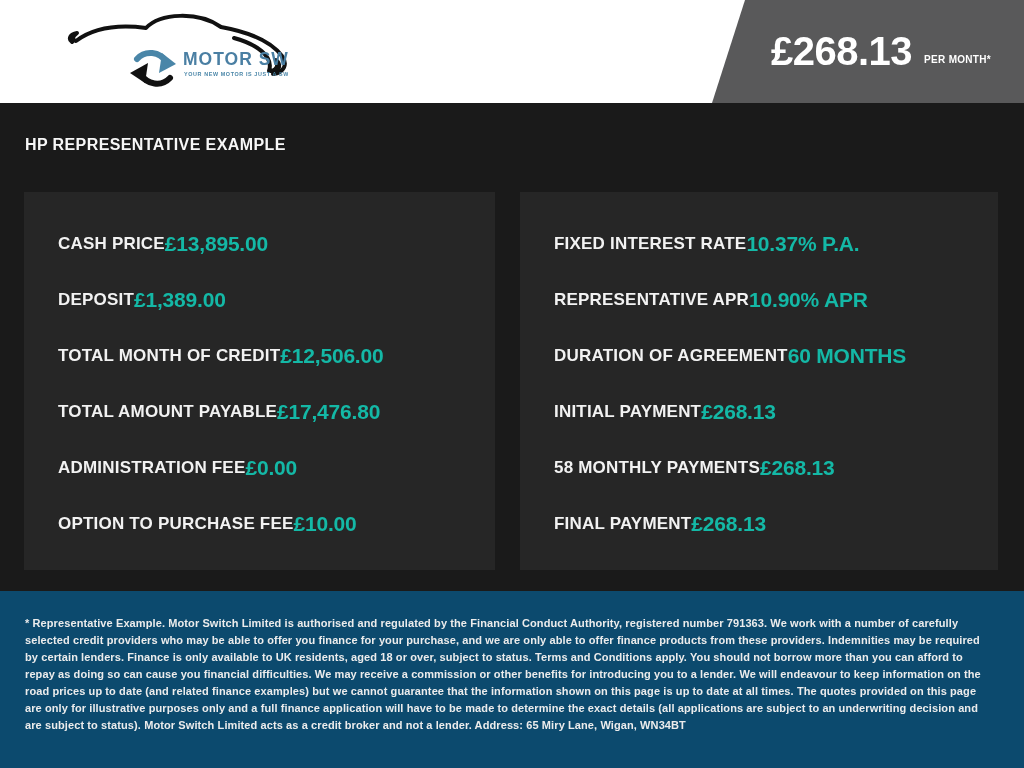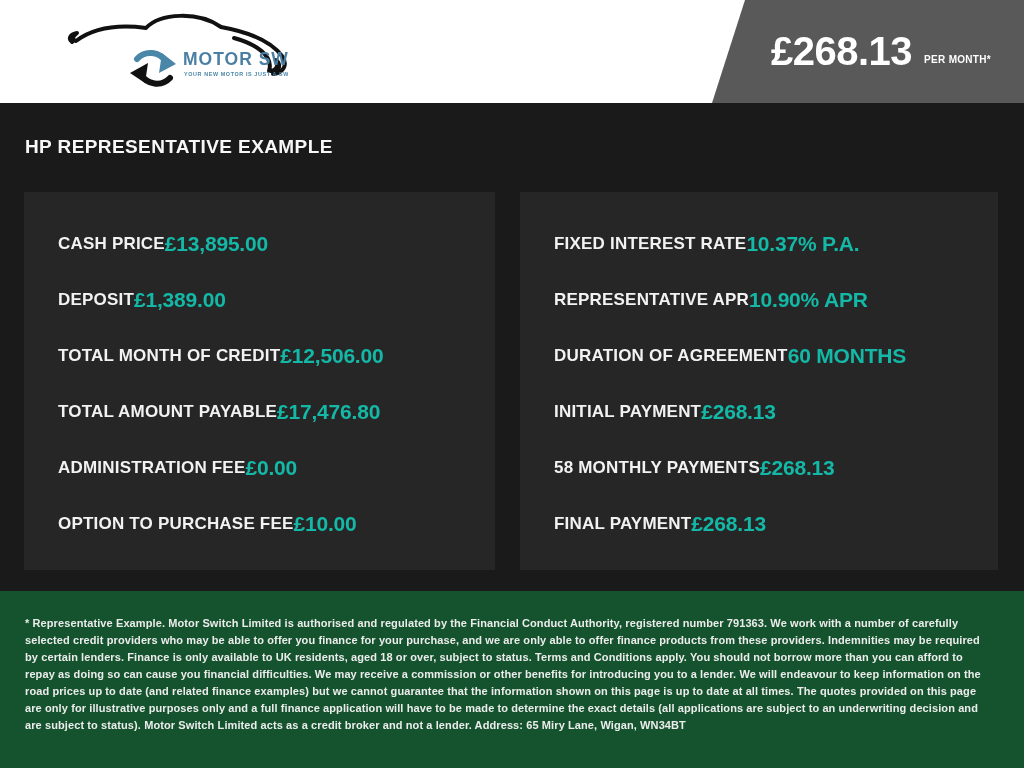--- a/index.html
+++ b/index.html
@@ -32,21 +32,21 @@
     letter-spacing: -0.5px;
   }
   .price-period {
     color: #ffffff; font-size: 10px; font-weight: 700;
     margin-left: 12px; margin-top: 16px; letter-spacing: 0.3px;
   }
 
   
   .main { background: #1a1a1a; width: 1024px; height: 488px; }
   .page-heading {
-    color: #f7f7f7; font-size: 19px; font-weight: 700;
+    color: #f7f7f7; font-size: 16px; font-weight: 700;
     letter-spacing: 0.4px;
     padding: 33px 0 0 25px; height: 89px;
   }
   .panels {
     display: flex; gap: 25px;
     margin: 0 26px 0 24px;
   }
   .panel {
     background: #262626;
     height: 378px;
@@ -63,21 +63,21 @@
     color: #f2f2f2; font-size: 17px; font-weight: 700;
     letter-spacing: 0.2px; white-space: nowrap;
   }
   .finance-value {
     color: #14b8a6; font-size: 21px; font-weight: 700;
     letter-spacing: -0.2px; white-space: nowrap; text-align: right;
   }
 
   
   .footer {
-    background: #14532d;
+    background: #0c4a6e;
     width: 1024px; height: 177px;
     padding: 24px 32px 10px 25px;
   }
   .disclaimer {
     color: #ececec; font-size: 11px; font-weight: 700;
     line-height: 17px; letter-spacing: 0.1px;
     text-align: left;
   }
 </style>
 </head>

